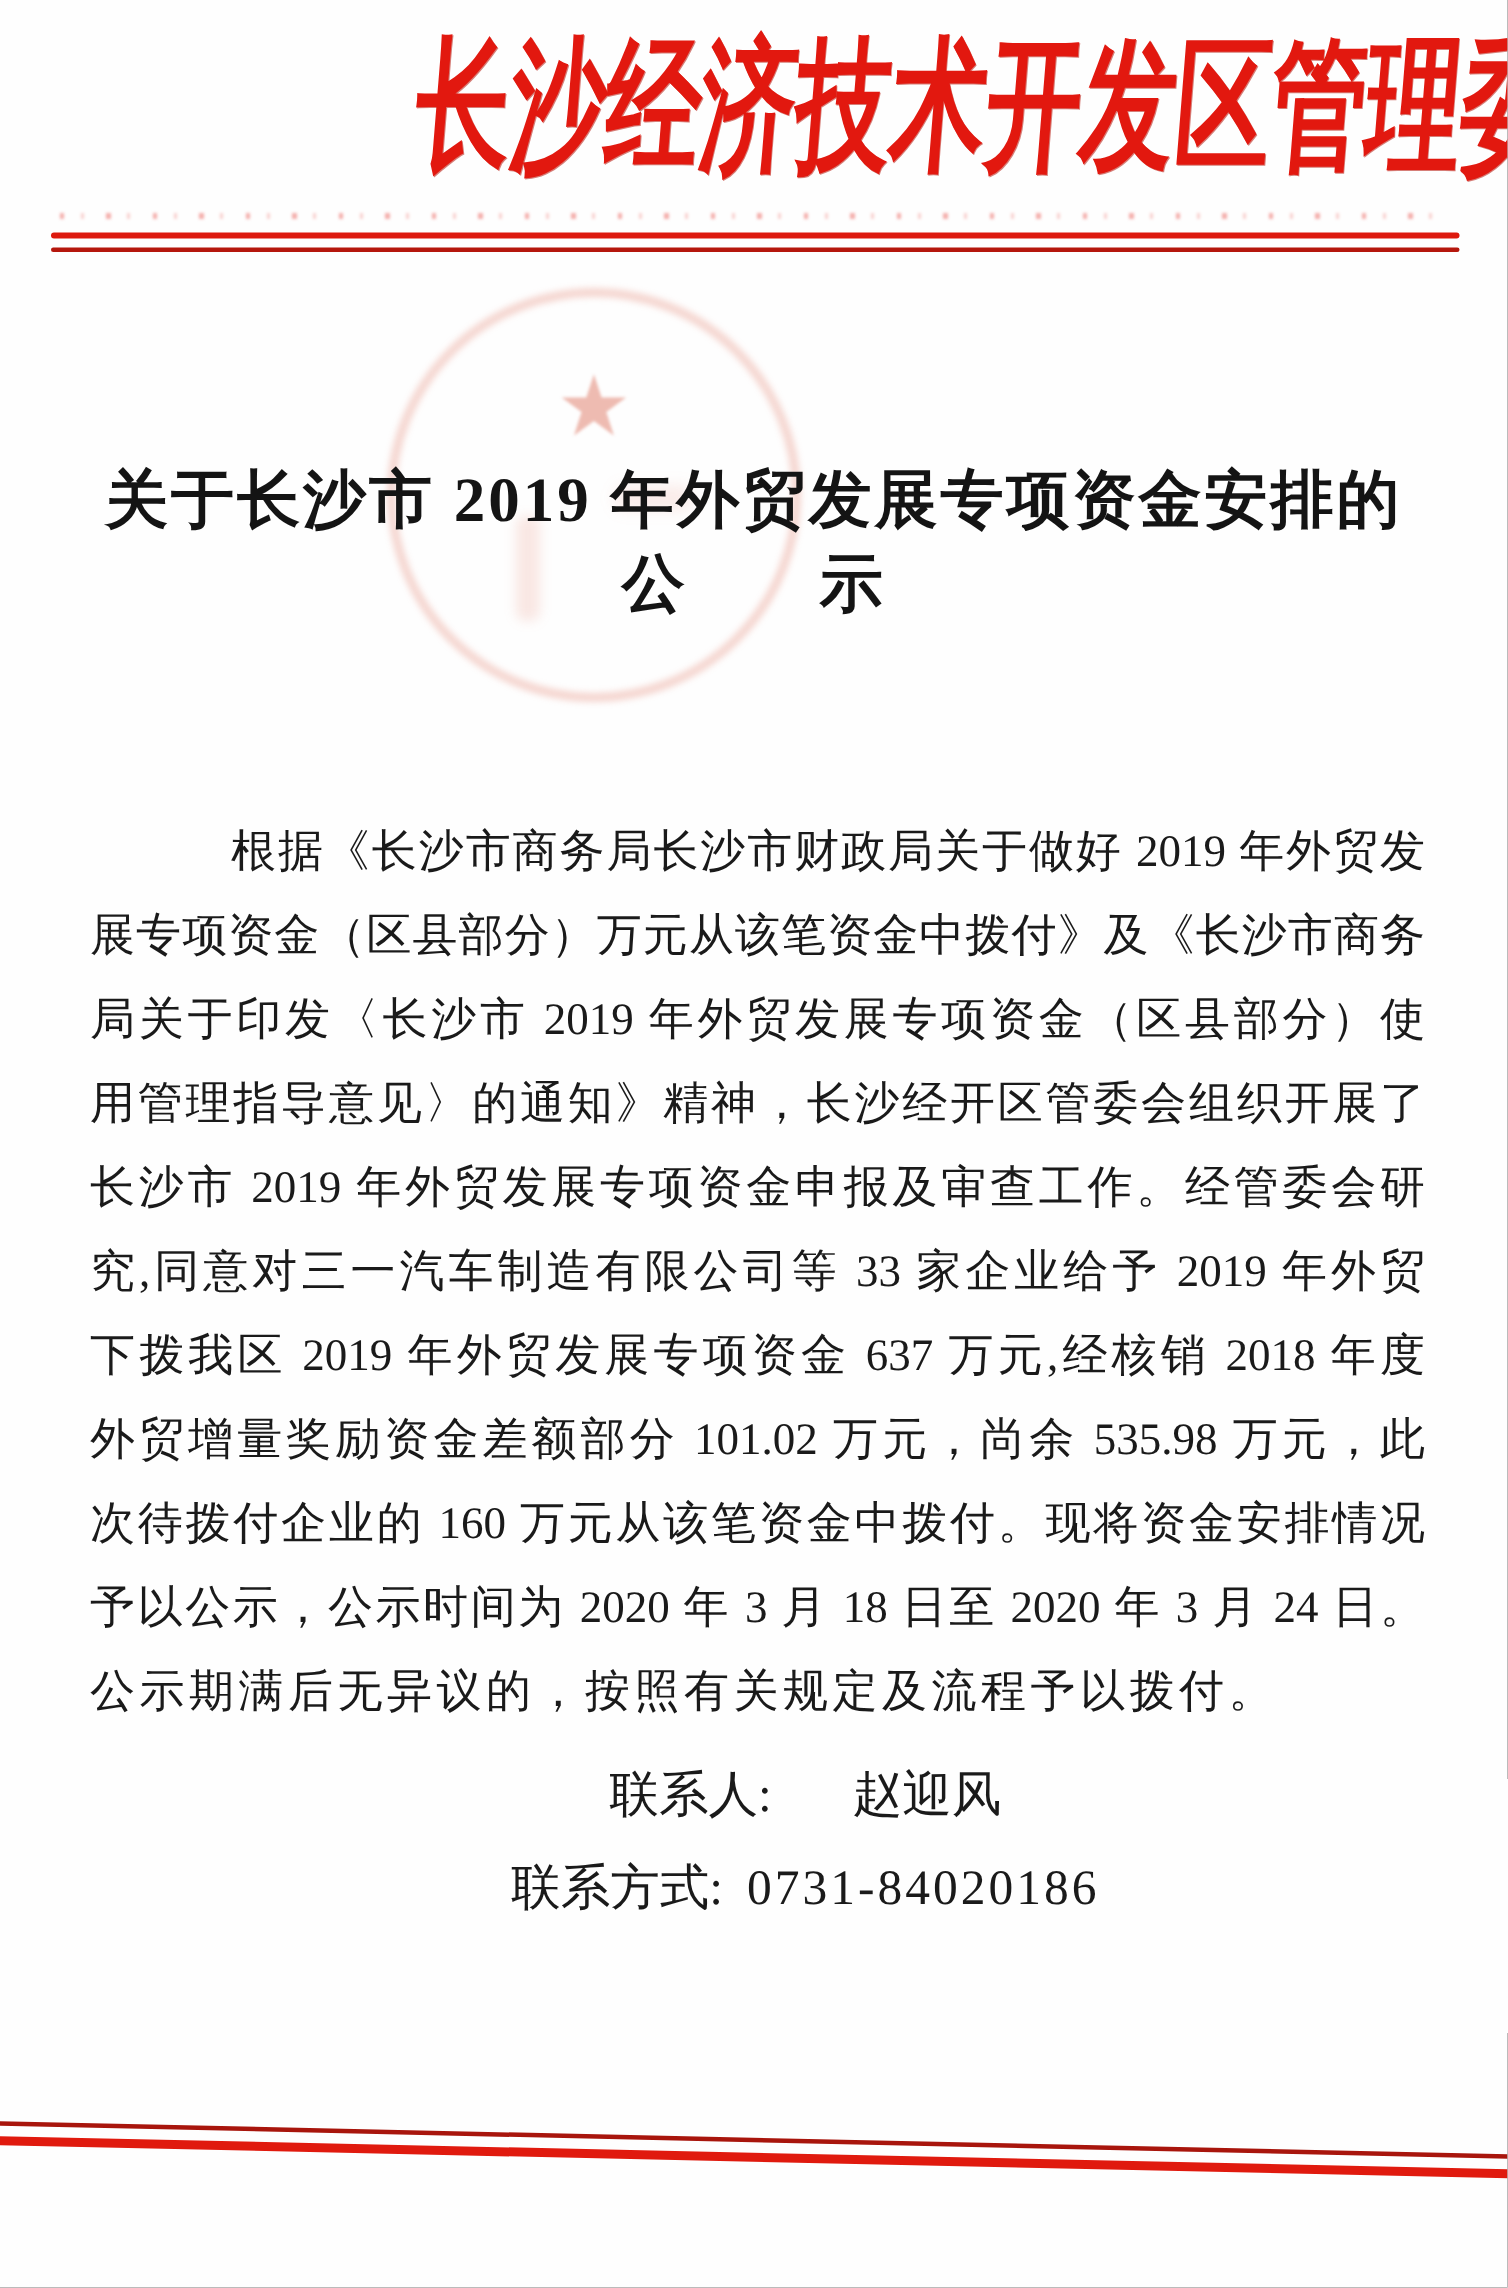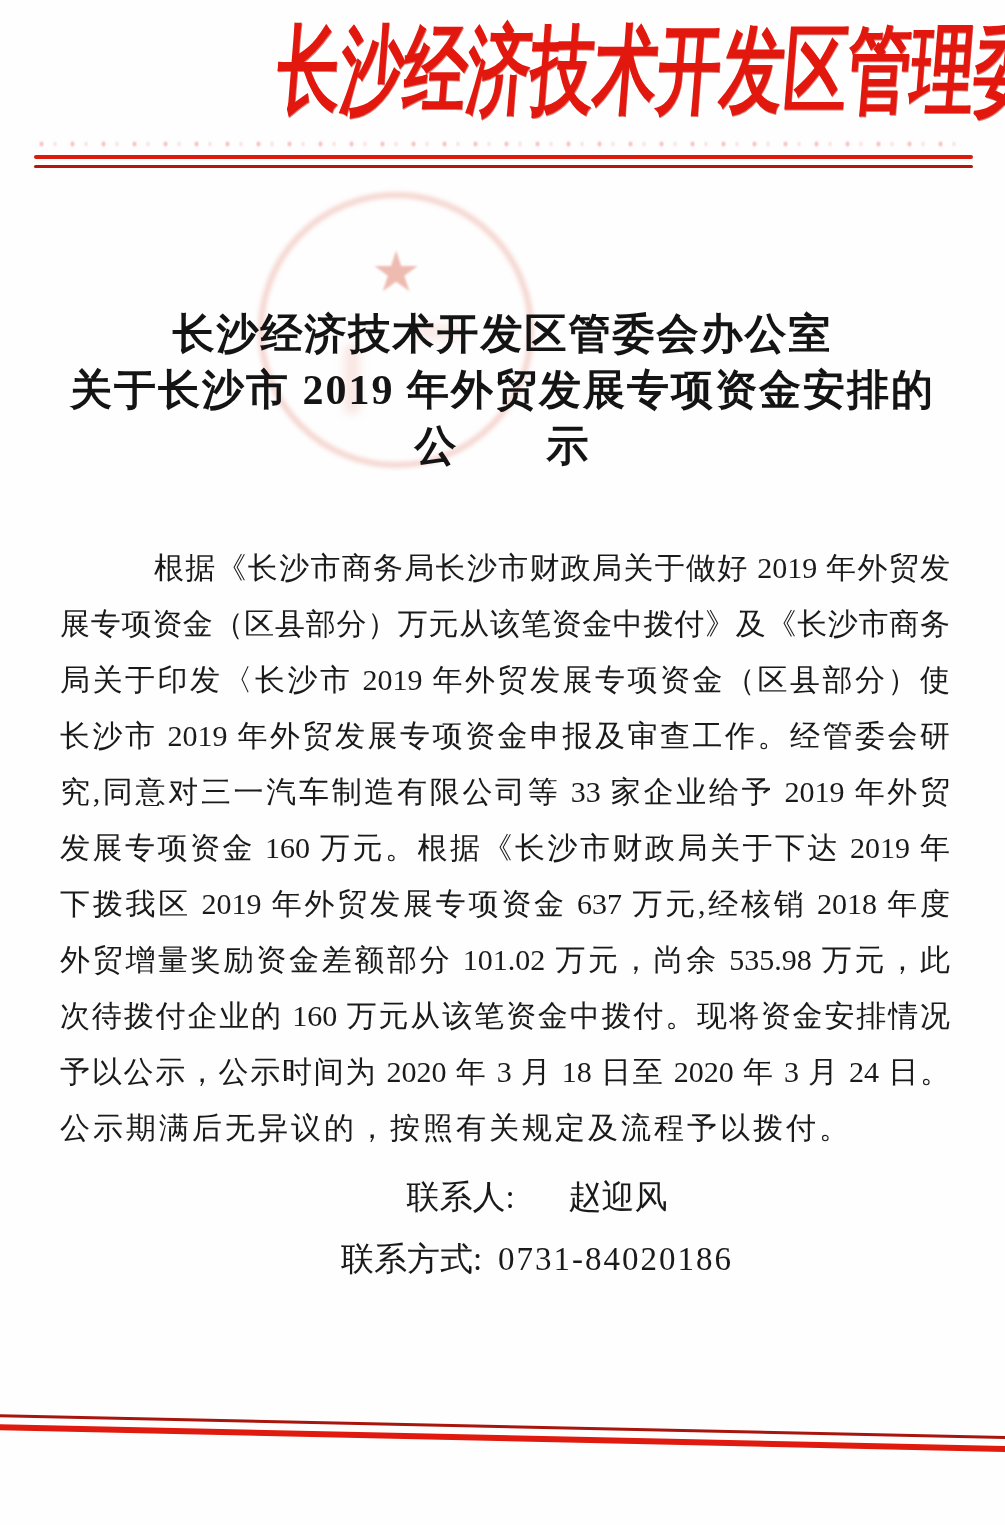--- a/index.html
+++ b/index.html
@@ -120,32 +120,31 @@
   </div>
 
   <div class="seal">
     <div class="seal-ring"></div>
     <div class="seal-star">★</div>
     <div class="seal-ghost-1"></div>
     <div class="seal-ghost-2"></div>
   </div>
 
   <h1 class="doc-title">
-    <div>长沙经济技术开发区管委会办公室</div>
     <div>关于长沙市 2019 年外贸发展专项资金安排的</div>
     <div>公　　示</div>
   </h1>
 
   <section class="doc-body">
     <div class="bline first">根据《长沙市商务局长沙市财政局关于做好 2019 年外贸发</div>
     <div class="bline">展专项资金（区县部分）万元从该笔资金中拨付》及《长沙市商务</div>
     <div class="bline">局关于印发〈长沙市 2019 年外贸发展专项资金（区县部分）使</div>
+    <div class="bline">用管理指导意见〉的通知》精神，长沙经开区管委会组织开展了</div>
     <div class="bline">长沙市 2019 年外贸发展专项资金申报及审查工作。经管委会研</div>
     <div class="bline">究,同意对三一汽车制造有限公司等 33 家企业给予 2019 年外贸</div>
-    <div class="bline">发展专项资金 160 万元。根据《长沙市财政局关于下达 2019 年</div>
     <div class="bline">下拨我区 2019 年外贸发展专项资金 637 万元,经核销 2018 年度</div>
     <div class="bline">外贸增量奖励资金差额部分 101.02 万元，尚余 535.98 万元，此</div>
     <div class="bline">次待拨付企业的 160 万元从该笔资金中拨付。现将资金安排情况</div>
     <div class="bline">予以公示，公示时间为 2020 年 3 月 18 日至 2020 年 3 月 24 日。</div>
     <div class="bline last">公示期满后无异议的，按照有关规定及流程予以拨付。</div>
 
     <div class="contact">
       <div class="contact-row">
         <span>联系人:</span><span class="contact-name">赵迎风</span>
       </div>

